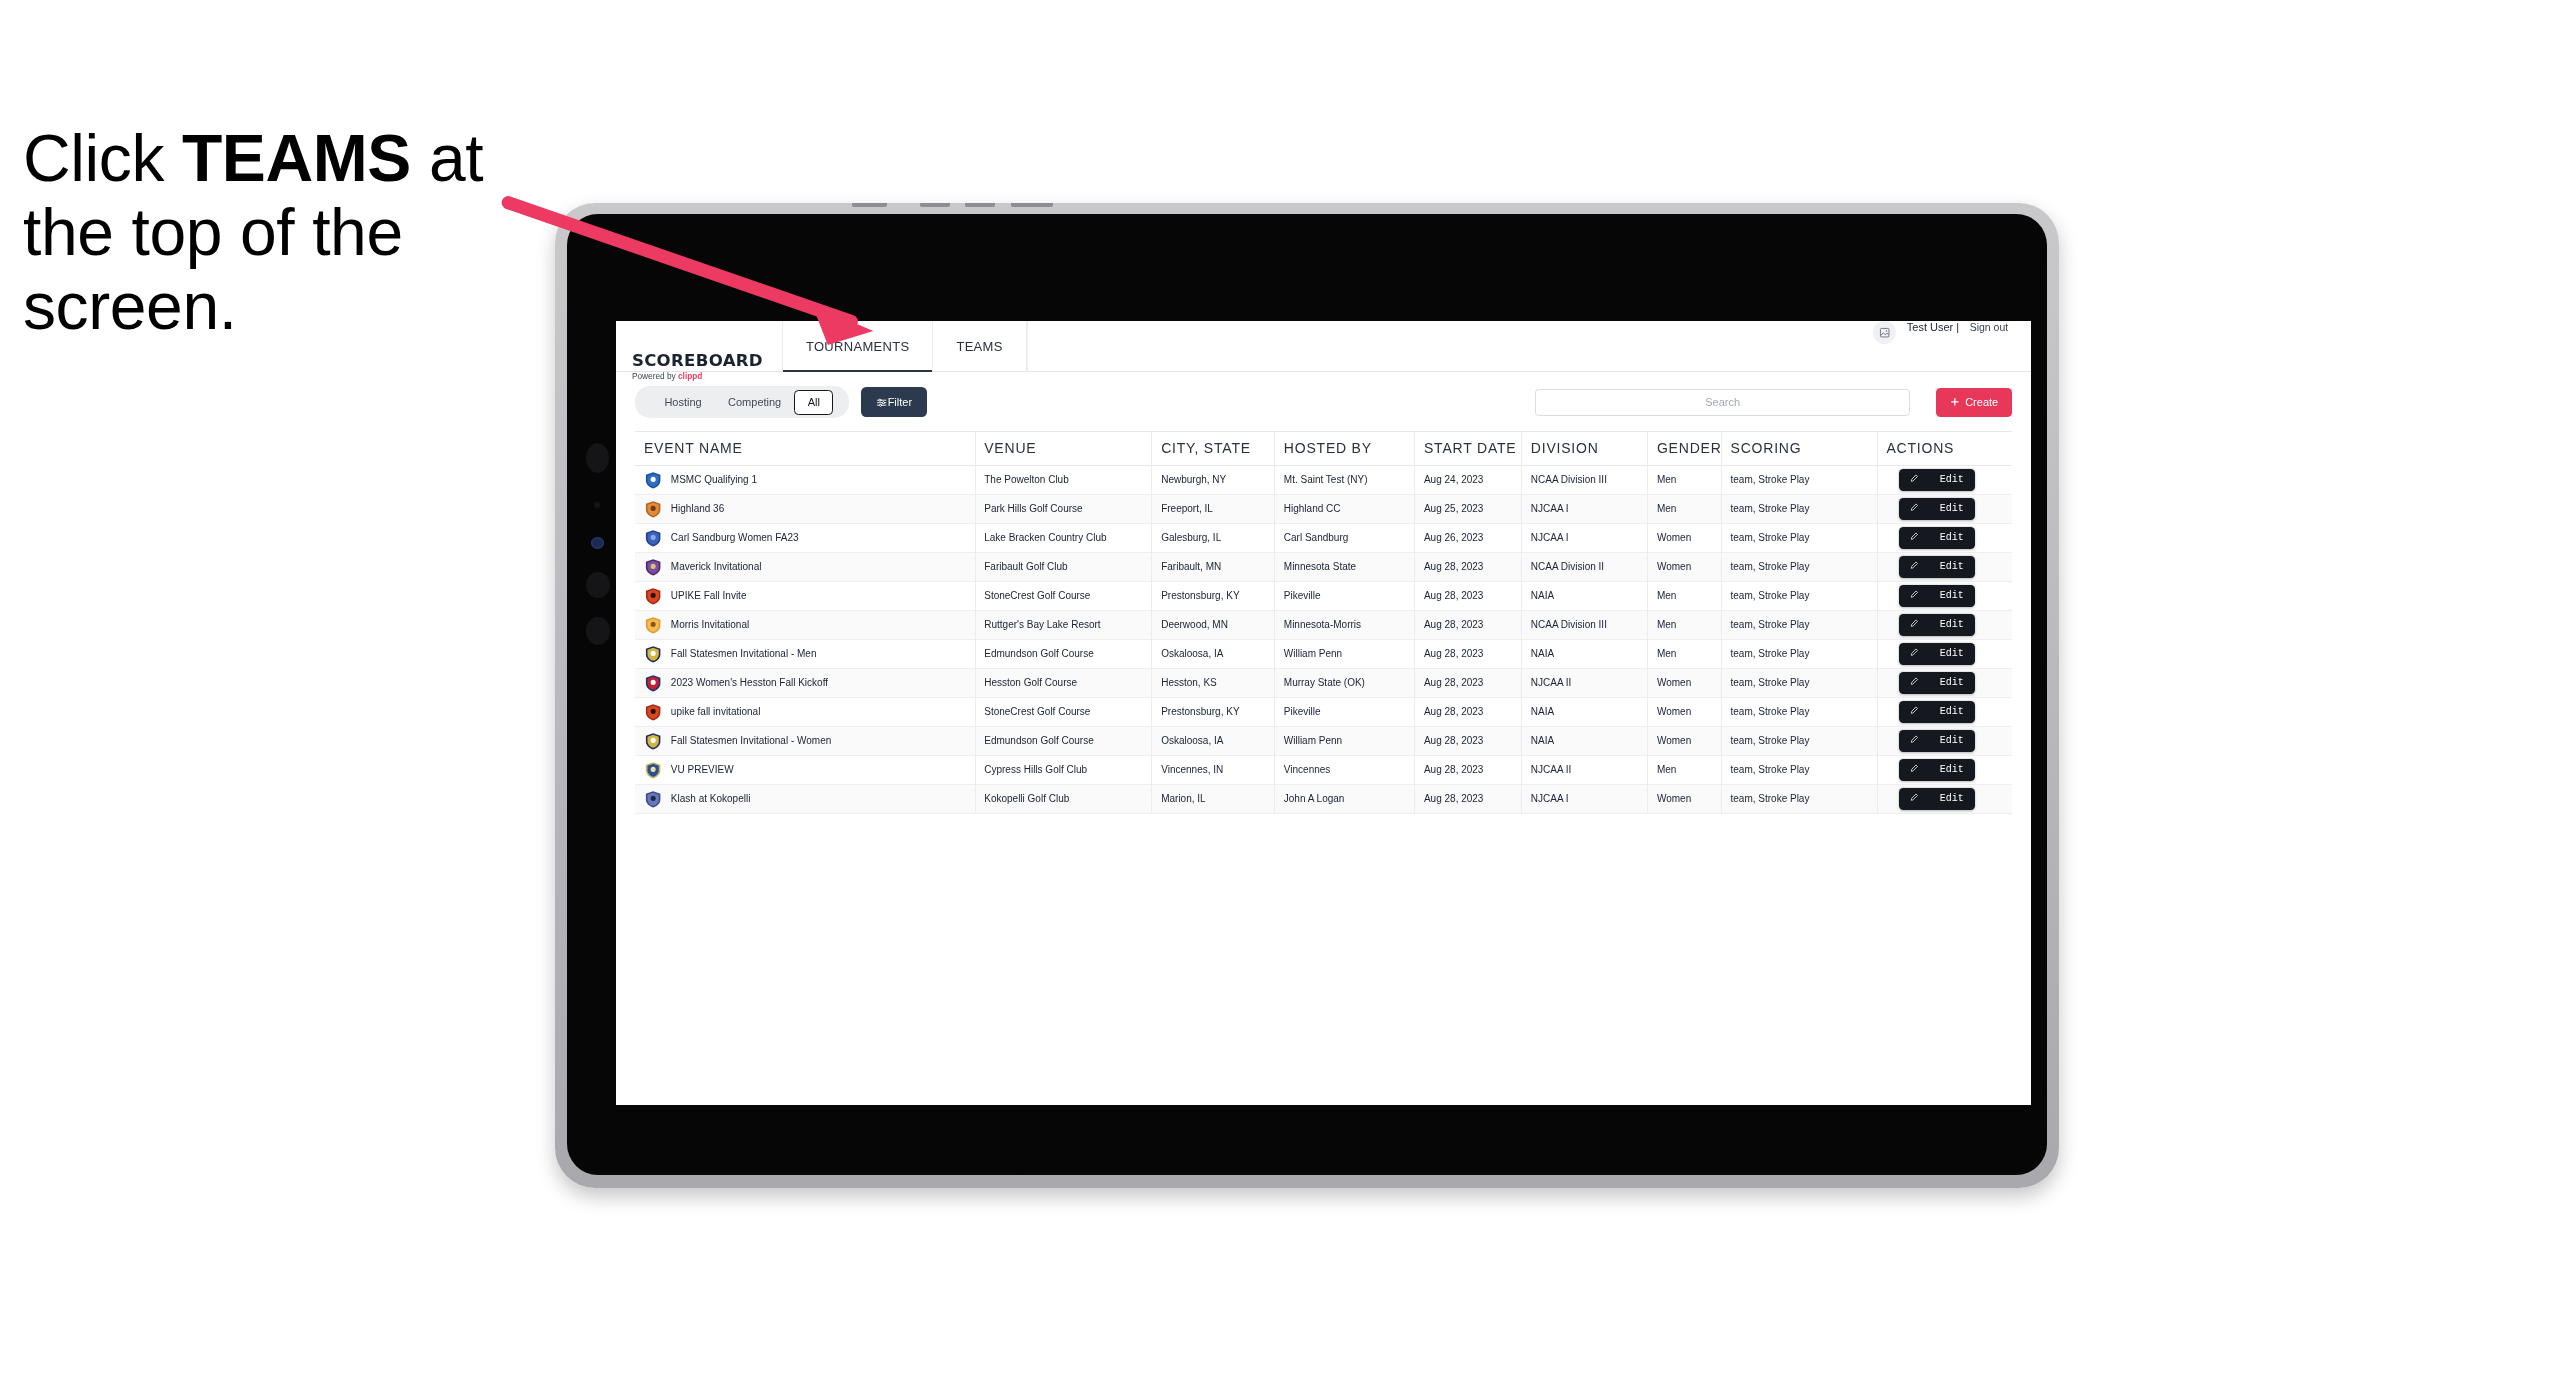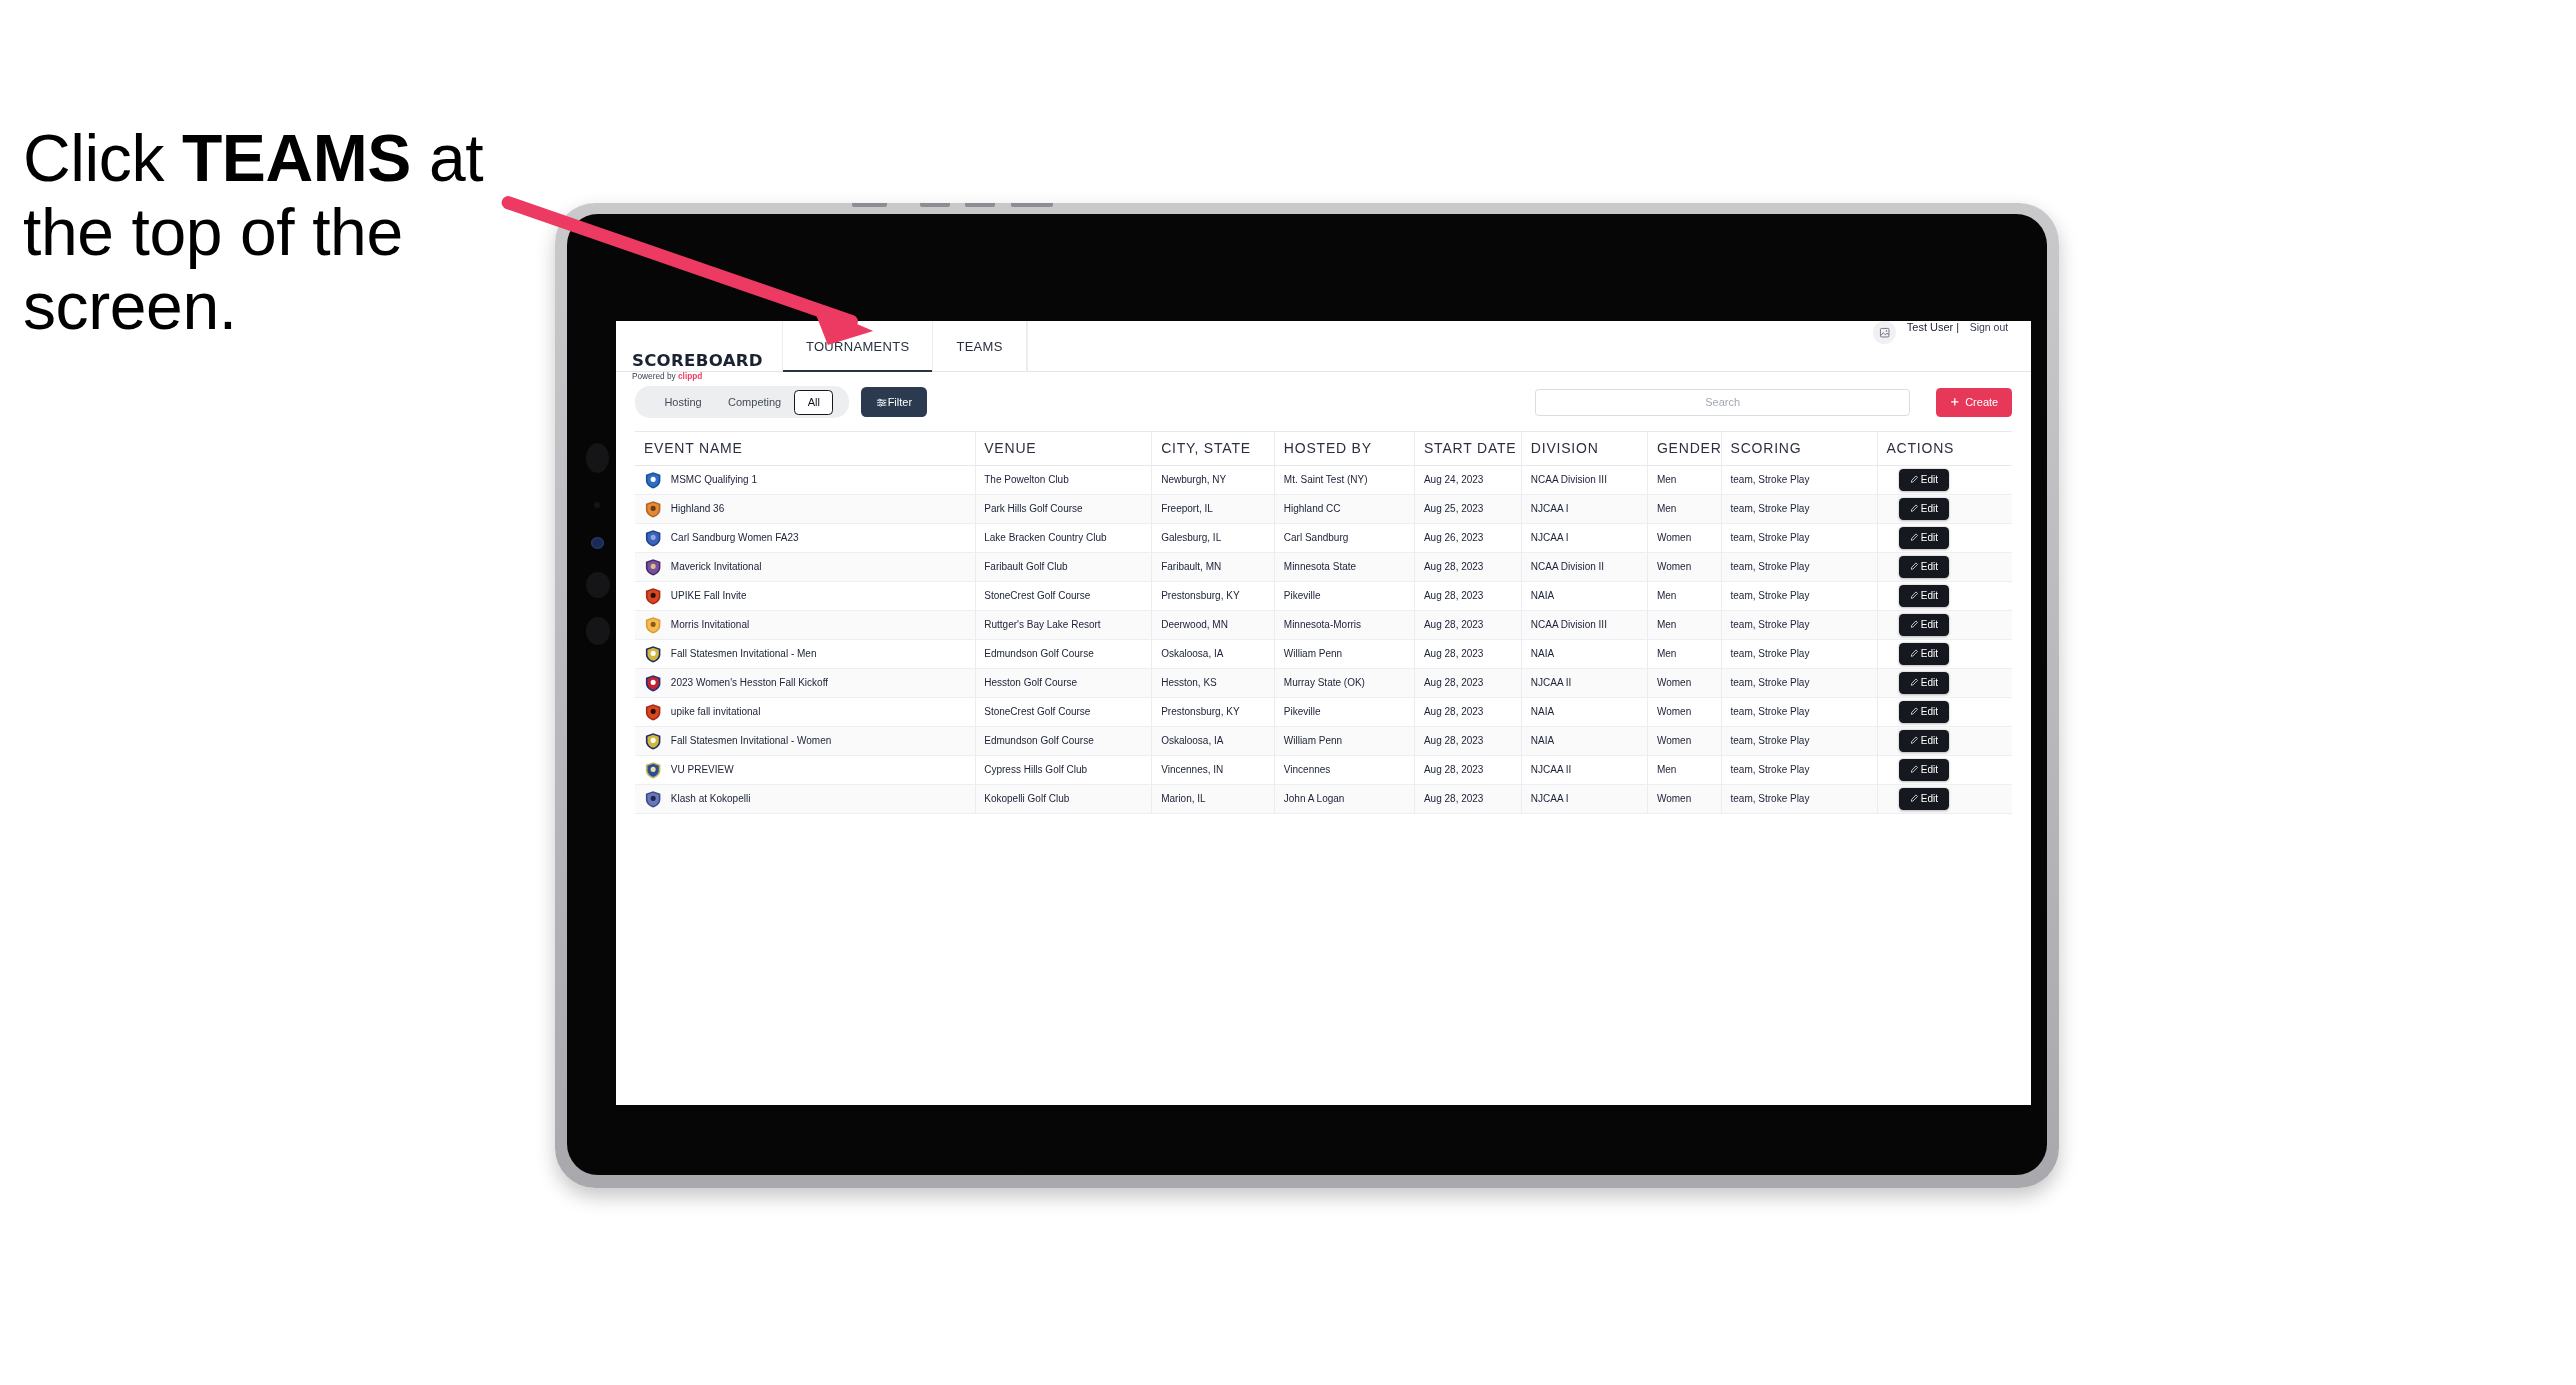--- a/index.html
+++ b/index.html
@@ -192,26 +192,26 @@
     white-space: nowrap; overflow: hidden; text-overflow: ellipsis;
   }
   tbody td + td { border-left: 0.9px solid #ececf0; }
   tbody tr:nth-child(even) { background: #fafafb; }
 
   .evt-cell { display: flex; align-items: center; gap: 8.7px; }
   .evt-logo { width: 18.3px; height: 18.3px; flex: 0 0 18.3px; }
   .evt-name { overflow: hidden; text-overflow: ellipsis; }
 
   .edit-btn {
-    display: inline-flex; align-items: center; gap: 2px;
+    display: inline-flex; align-items: center; gap: 21px;
     background: #15181e; color: #fff;
     border: none; border-radius: 4.4px;
     height: 22px; padding: 0 11.4px;
     font-size: 10px; cursor: pointer;
-    font-family: Liberation Sans, sans-serif;
+    font-family: Liberation Mono, monospace;
     box-shadow: 0 0.9px 2.6px rgba(0,0,0,0.28);
   }
   .actions-cell { padding-left: 21px !important; }
 
   
   col.c-event { width: 194px; }
   col.c-venue { width: 101px; }
   col.c-city { width: 70px; }
   col.c-host { width: 80px; }
   col.c-date { width: 61px; }

